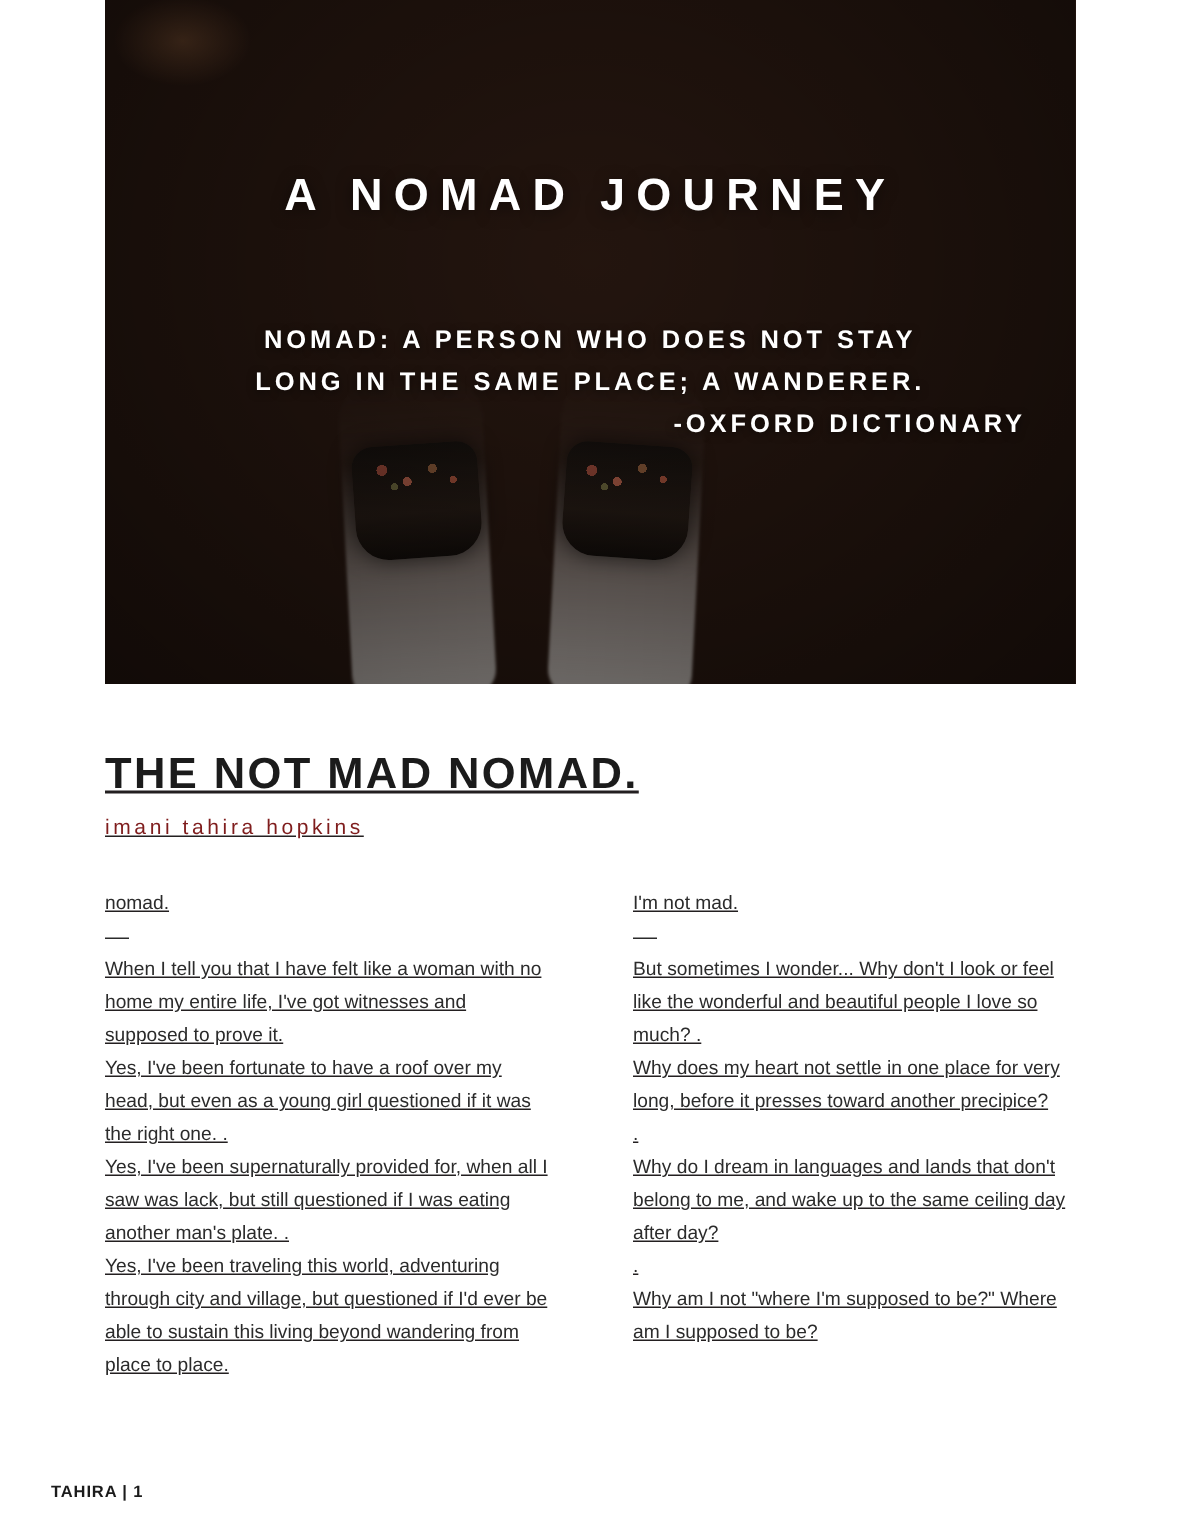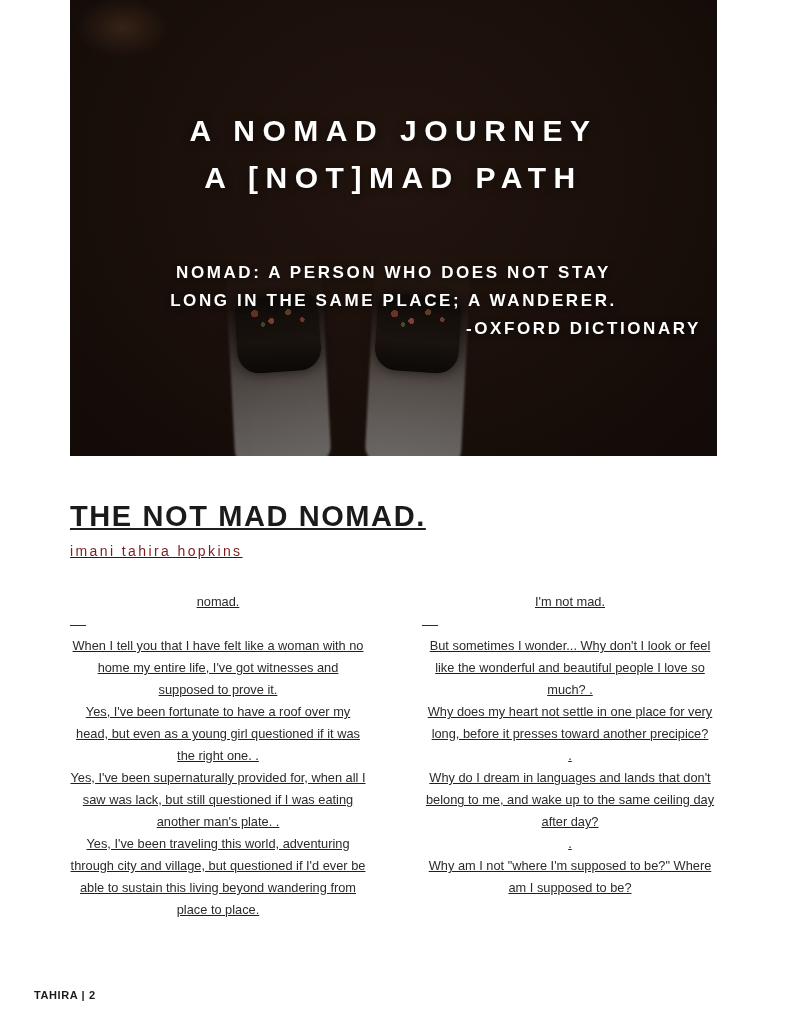--- a/index.html
+++ b/index.html
@@ -126,21 +126,21 @@
   .hero-sub {
     margin-top: 58px;
     font-size: 17px;
     font-weight: bold;
     letter-spacing: 2.6px;
     line-height: 1.65;
     text-shadow: 0 1px 6px rgba(0,0,0,0.55);
   }
   .hero-attr {
     text-align: right;
-    padding-right: 16px;
+    padding-right: 33px;
     letter-spacing: 2.6px;
   }
 
   
   .article {
     position: absolute;
     left: 70px;
     top: 500px;
     width: 648px;
     text-decoration: underline;
@@ -155,21 +155,20 @@
   .byline {
     font-size: 14px;
     letter-spacing: 2.4px;
     color: #7f1d1d;
     margin: 0 0 32px 0;
   }
 
   .columns {
     display: flex;
     gap: 56px;
-    text-align: center;
   }
   .col {
     width: 306px;
     font-size: 12.8px;
     line-height: 1.72;
     color: #2b2b2b;
   }
   .col p {
     margin: 0;
   }
@@ -202,21 +201,20 @@
     <div class="leg right"></div>
     <div class="shoe left"></div>
     <div class="shoe right"></div>
     <div class="floral left"></div>
     <div class="floral right"></div>
   </div>
   <div class="hero-vignette"></div>
 
   <div class="hero-text">
     <div class="hero-title">A NOMAD JOURNEY</div>
-    <div class="hero-title">A [NOT]MAD PATH</div>
     <div class="hero-sub">
       <div>NOMAD: A PERSON WHO DOES NOT STAY</div>
       <div>LONG IN THE SAME PLACE; A WANDERER.</div>
       <div class="hero-attr">-OXFORD DICTIONARY</div>
     </div>
   </div>
 </div>
 
 <div class="article">
   <h1 class="headline">THE NOT MAD NOMAD.</h1>
@@ -238,13 +236,13 @@
       <p>But sometimes I wonder... Why don't I look or feel like the wonderful and beautiful people I love so much? .</p>
       <p>Why does my heart not settle in one place for very long, before it presses toward another precipice?</p>
       <p>.</p>
       <p>Why do I dream in languages and lands that don't belong to me, and wake up to the same ceiling day after day?</p>
       <p>.</p>
       <p>Why am I not "where I'm supposed to be?" Where am I supposed to be?</p>
     </div>
   </div>
 </div>
 
-<div class="footer">TAHIRA | 2</div>
+<div class="footer">TAHIRA | 1</div>
 
 </body></html>

